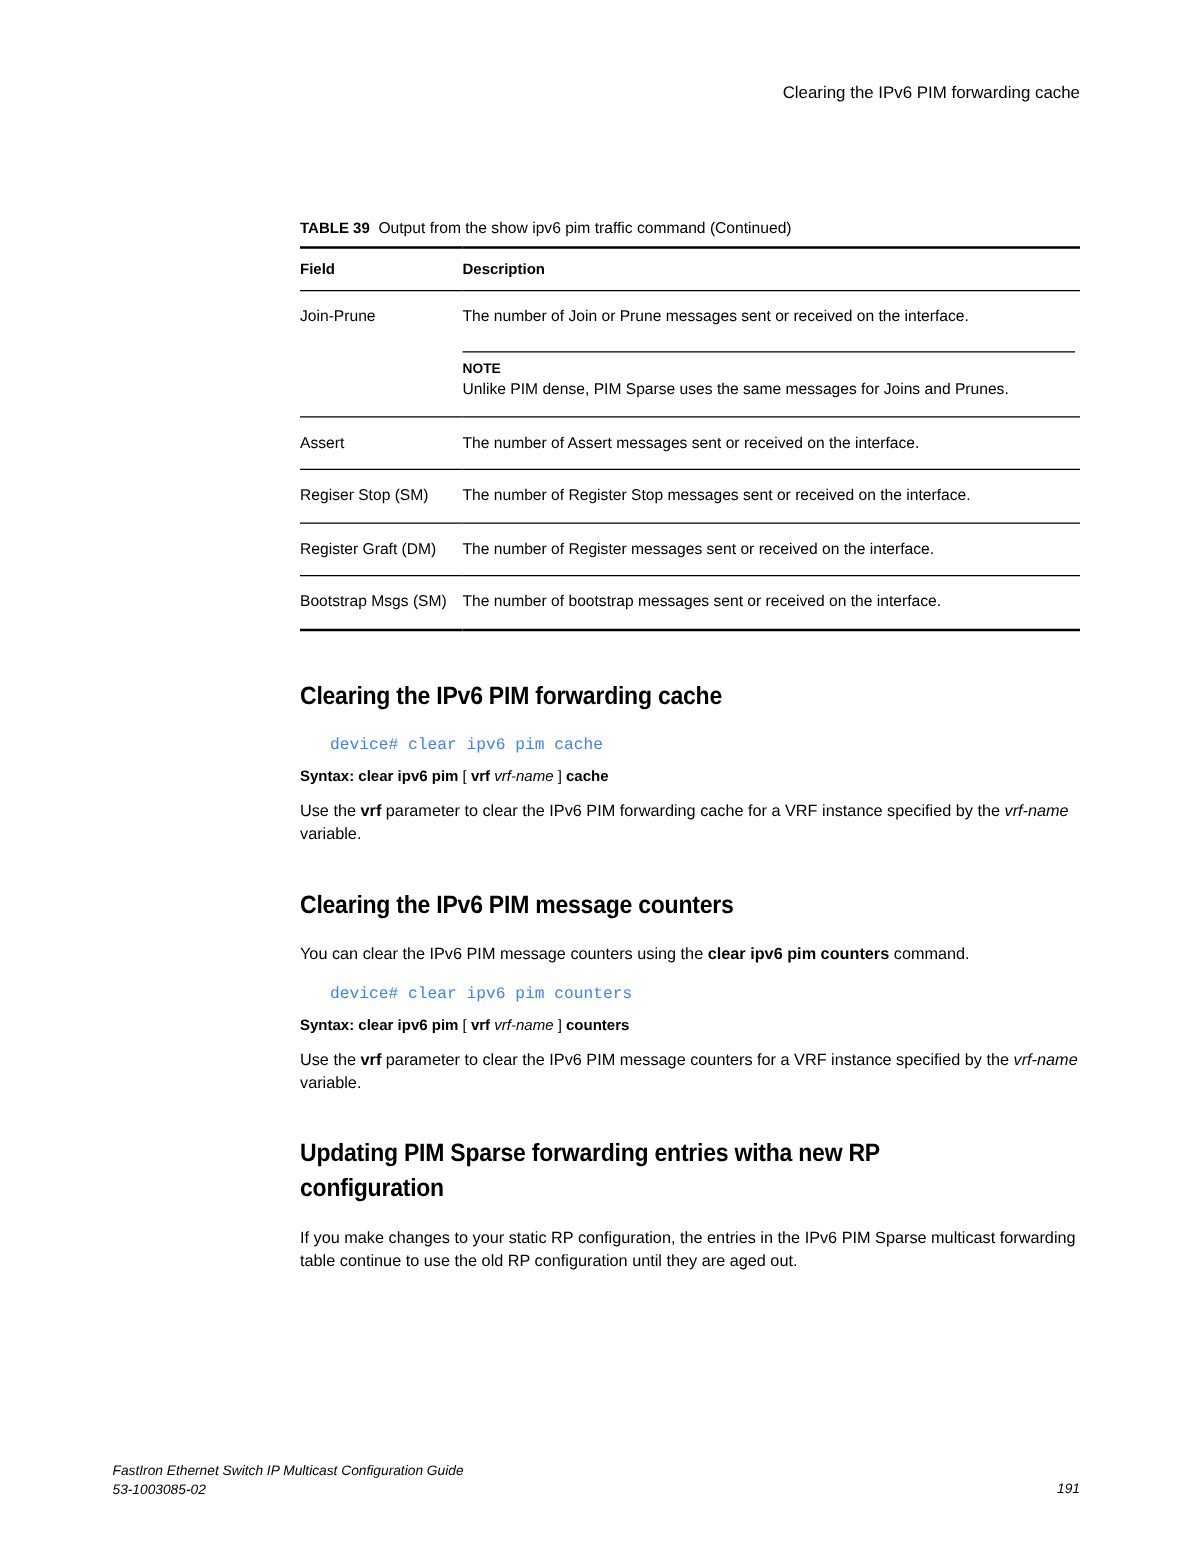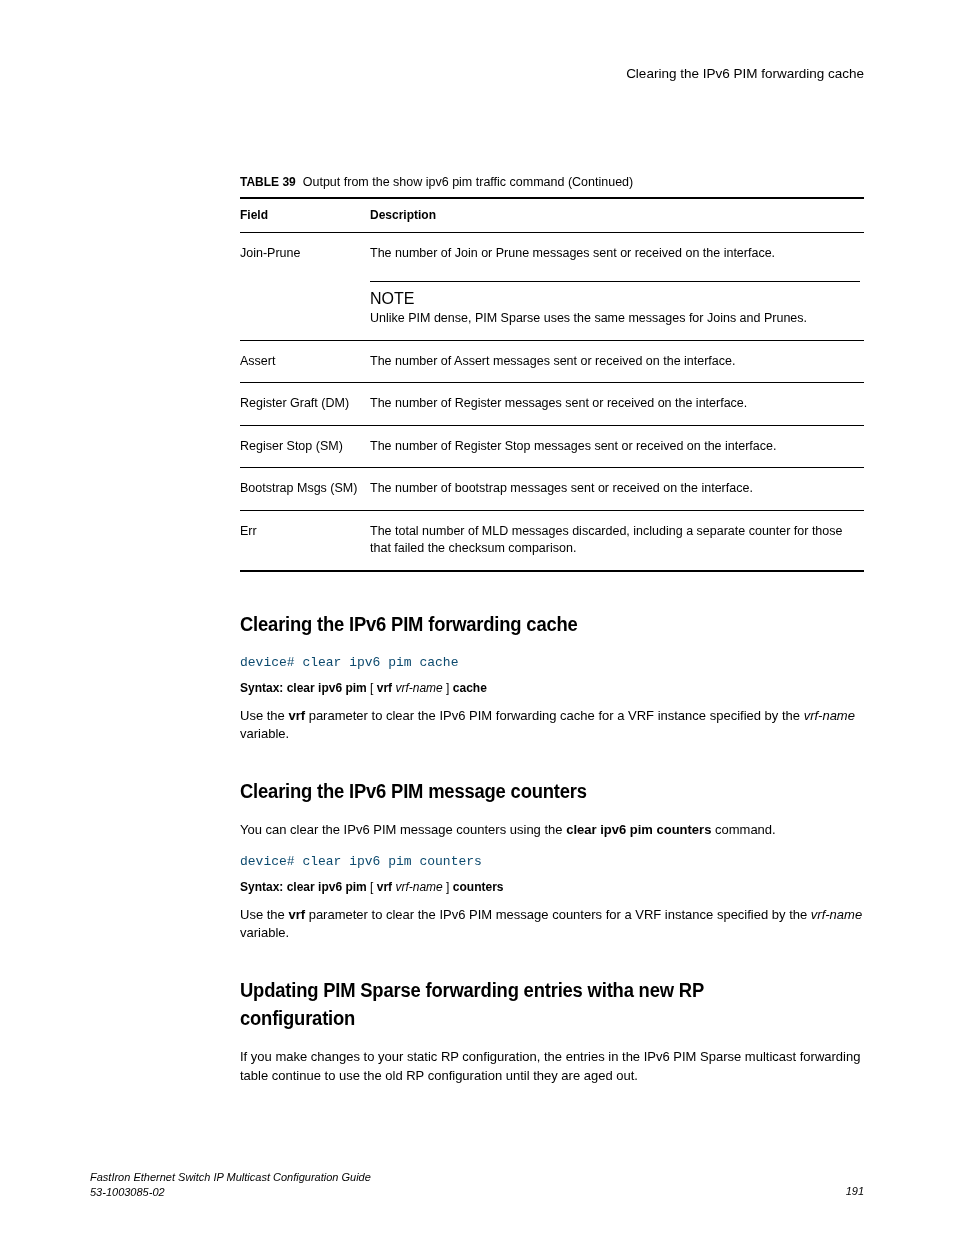--- a/index.html
+++ b/index.html
@@ -50,36 +50,37 @@
   }
   tbody tr:last-child td {
     border-bottom: 2px solid #000;
   }
   td.field-col { width: 130px; }
   .note-block {
     border-top: 1px solid #000;
     margin-top: 18px;
     padding-top: 6px;
   }
-  .note-label { font-weight: normal; font-size: 16px; }
+  .note-label { font-weight: bold; font-size: 11px; }
   h2 {
     font-family: Arial, Helvetica, sans-serif;
     font-size: 20px;
     font-weight: bold;
     margin-bottom: 16px;
     transform: scaleX(0.92);
     transform-origin: left;
     letter-spacing: -0.2px;
   }
   p { font-size: 13px; margin-bottom: 14px; }
   .mono {
     font-family: "Courier New", monospace;
     font-size: 13px;
-    color: #0c4a6e;
+    color: #3b82f6;
     margin-bottom: 8px;
+    margin-left: 24px;
   }
   .syntax { font-size: 12px; margin-bottom: 10px; }
   .syntax b { font-weight: bold; }
   .syntax i { font-style: italic; }
   .section { margin-bottom: 34px; }
   .footer {
     position: absolute;
     bottom: 36px;
     left: 90px;
     right: 90px;
@@ -120,34 +121,30 @@
               <div class="note-label">NOTE</div>
               <div>Unlike PIM dense, PIM Sparse uses the same messages for Joins and Prunes.</div>
             </div>
           </td>
         </tr>
         <tr>
           <td class="field-col">Assert</td>
           <td>The number of Assert messages sent or received on the interface.</td>
         </tr>
         <tr>
+          <td class="field-col">Regiser Stop (SM)</td>
+          <td>The number of Register Stop messages sent or received on the interface.</td>
+        </tr>
+        <tr>
           <td class="field-col">Register Graft (DM)</td>
           <td>The number of Register messages sent or received on the interface.</td>
         </tr>
         <tr>
-          <td class="field-col">Regiser Stop (SM)</td>
-          <td>The number of Register Stop messages sent or received on the interface.</td>
-        </tr>
-        <tr>
           <td class="field-col">Bootstrap Msgs (SM)</td>
           <td>The number of bootstrap messages sent or received on the interface.</td>
-        </tr>
-        <tr>
-          <td class="field-col">Err</td>
-          <td>The total number of MLD messages discarded, including a separate counter for those that failed the checksum comparison.</td>
         </tr>
       </tbody>
     </table>
 
     <div class="section">
       <h2>Clearing the IPv6 PIM forwarding cache</h2>
       <div class="mono">device# clear ipv6 pim cache</div>
       <div class="syntax"><b>Syntax: </b><b>clear ipv6 pim</b><span> [ </span><b>vrf</b><span> </span><i>vrf-name</i><span> ] </span><b>cache</b></div>
       <p><span>Use the </span><b>vrf</b><span> parameter to clear the IPv6 PIM forwarding cache for a VRF instance specified by the </span><i>vrf-name</i><span> variable.</span></p>
     </div>

